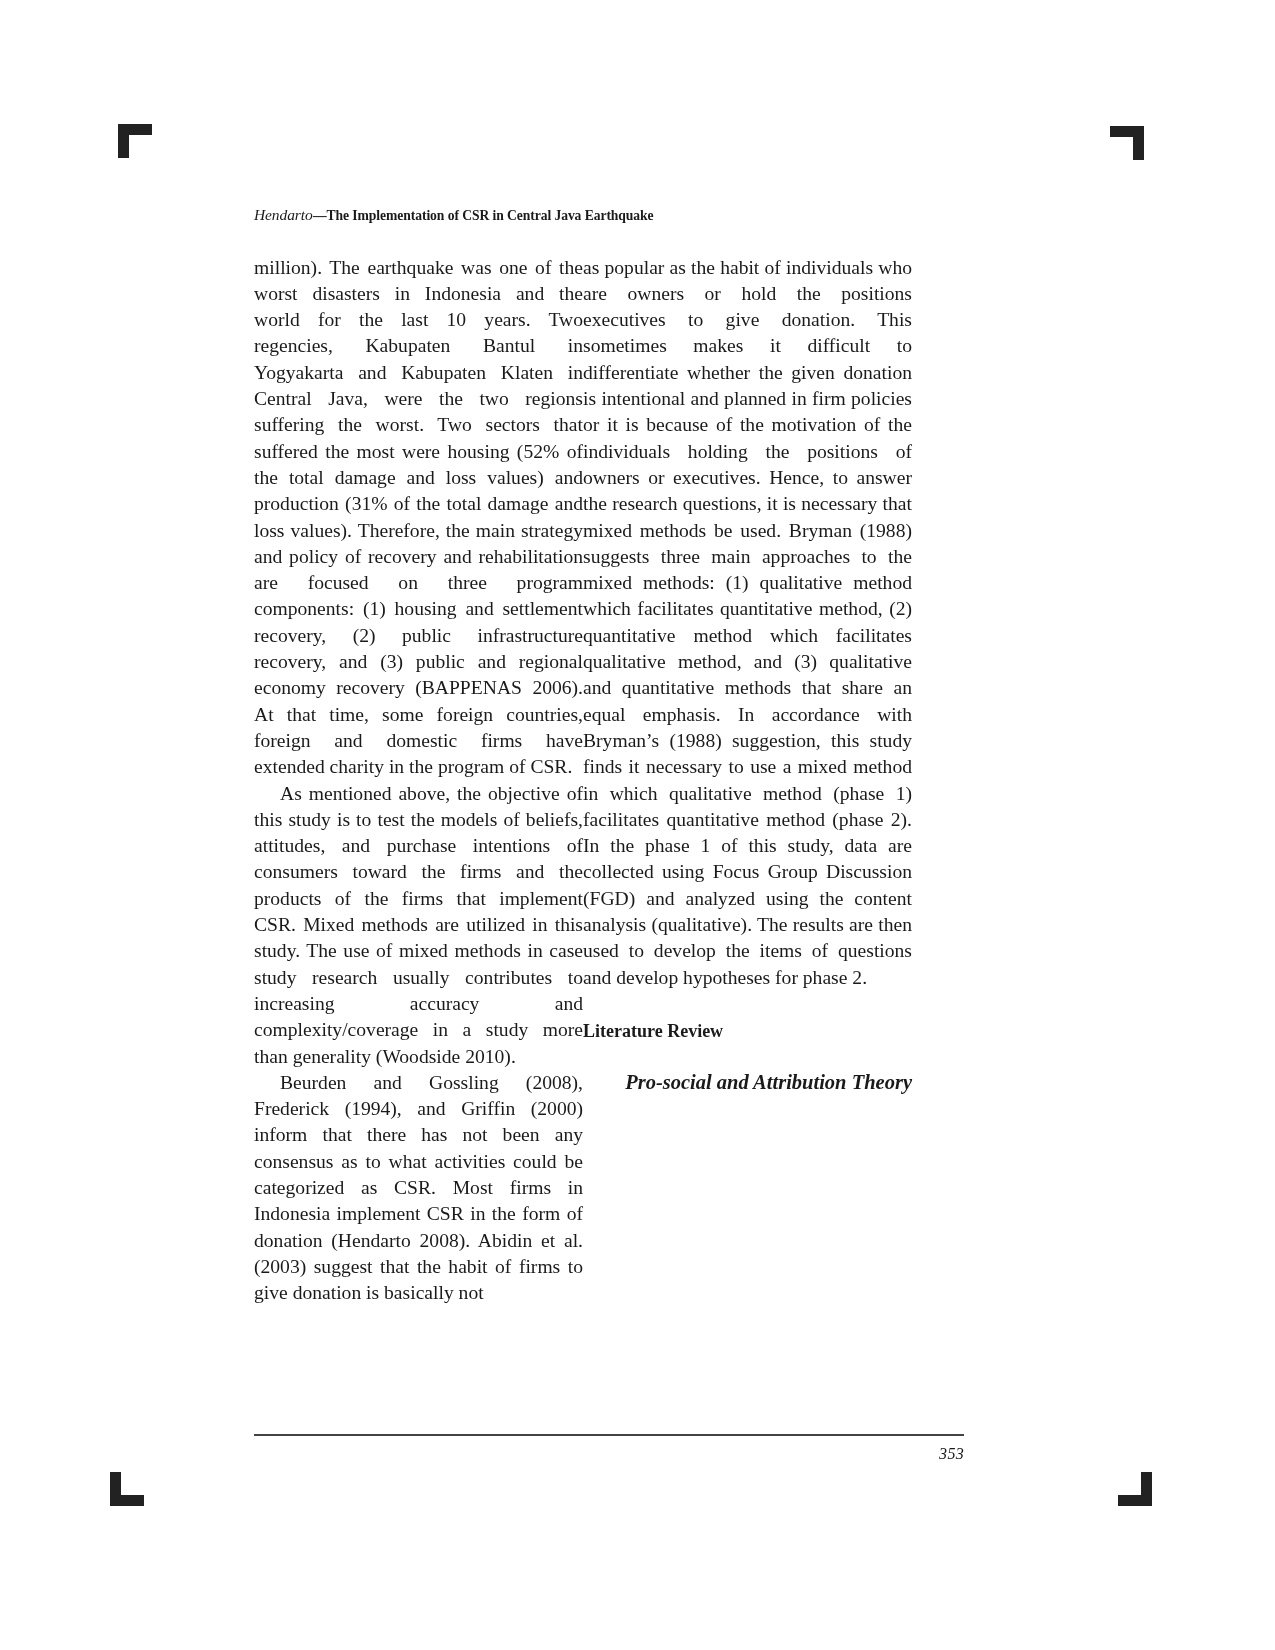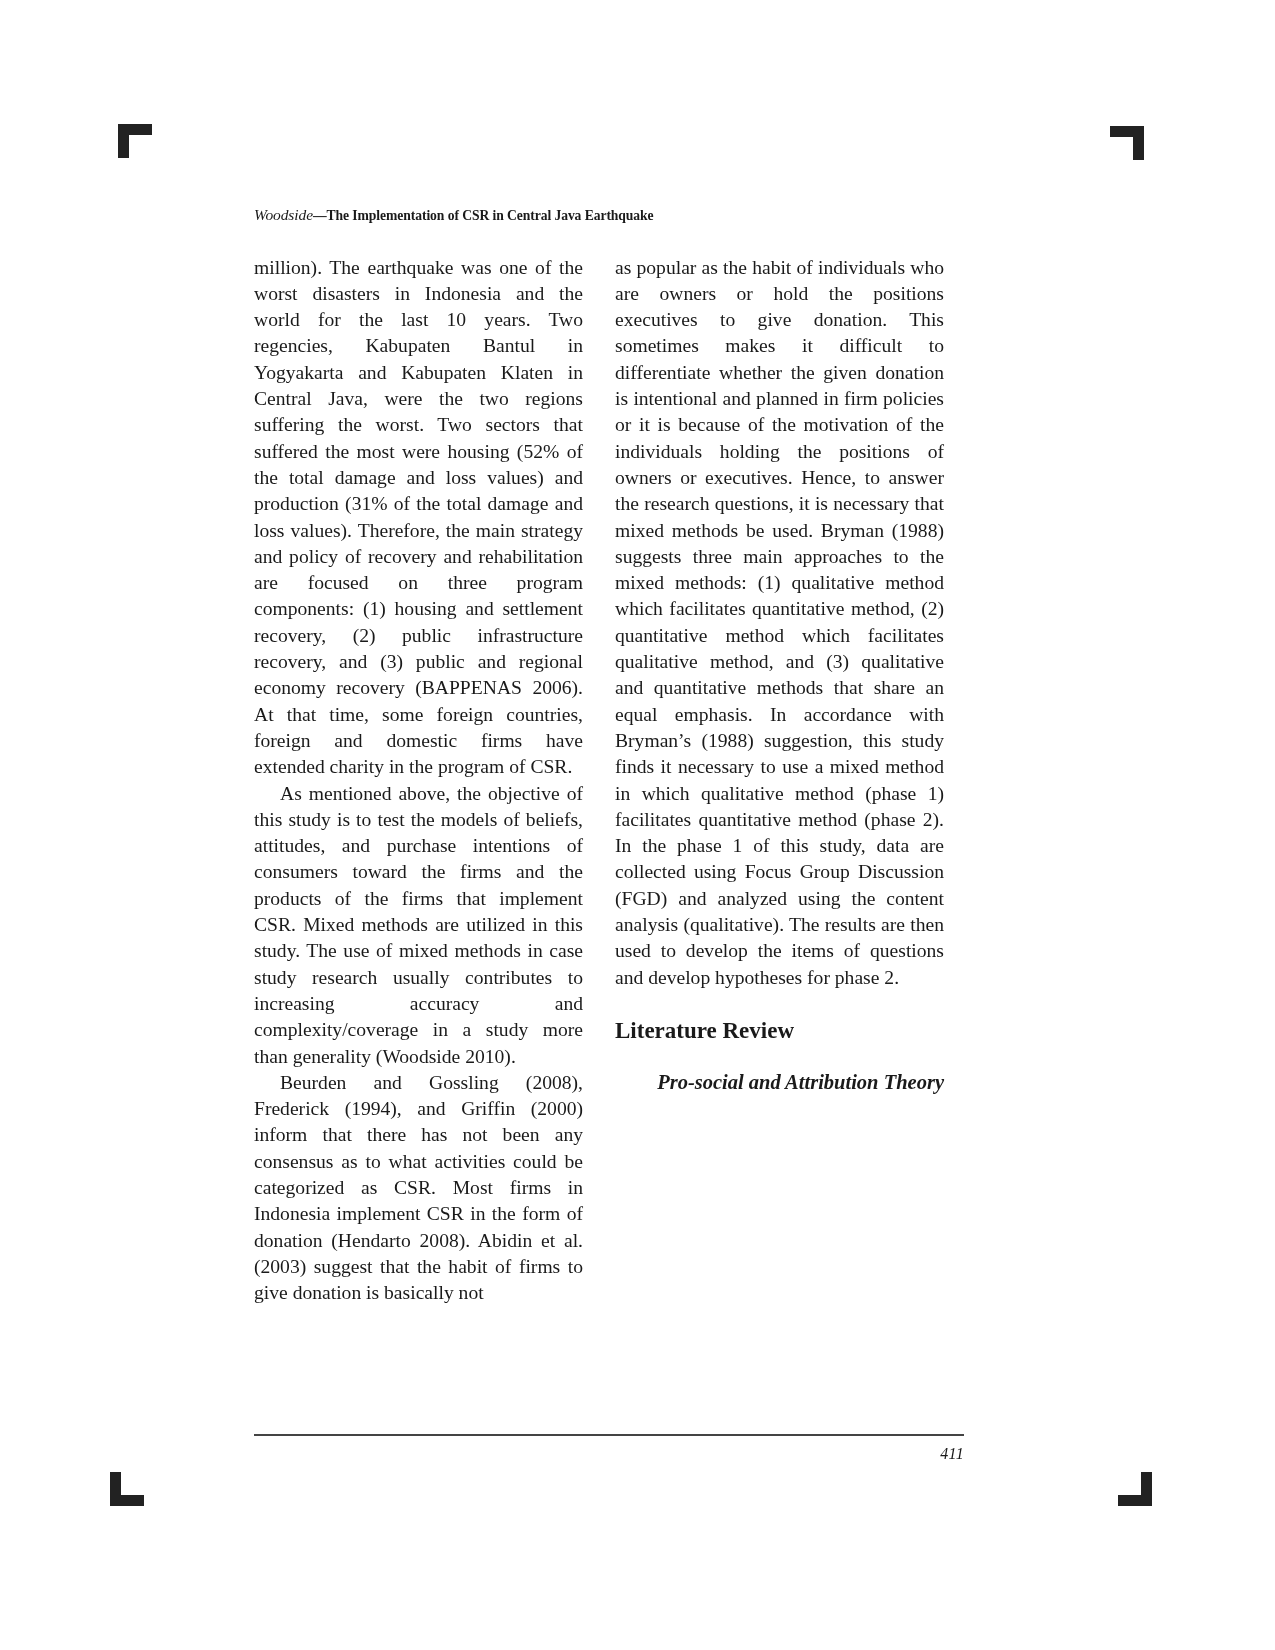--- a/index.html
+++ b/index.html
@@ -67,40 +67,39 @@
   }
   .running-head .title {
     font-weight: 700;
     transform: scaleX(0.88);
     transform-origin: left center;
     display: inline-block;
   }
 
   .columns {
     display: flex;
-    gap: 32px;
     align-items: flex-start;
   }
   .col {
     width: 329px;
   }
 
   p.body {
     margin: 0;
     font-size: 19.6px;
     line-height: 26.3px;
     text-align: justify;
     text-justify: inter-word;
     hyphens: none;
     -webkit-hyphens: none;
   }
   p.body.indent { text-indent: 26px; }
 
   h2.section {
-    font-size: 23px;
+    font-size: 18px;
     font-weight: 700;
     line-height: 28px;
     margin: 26px 0 16px 0;
     text-align: left;
   }
   h3.subsection {
     font-size: 20.5px;
     font-weight: 700;
     font-style: italic;
     line-height: 27px;
@@ -144,21 +143,21 @@
   <i class="v"></i>
 </div>
 <div class="crop crop-br">
   <i class="h"></i>
   <i class="v"></i>
 </div>
 
 <div class="page">
 
   <div class="running-head">
-    <span class="author">Woodside</span><span class="title"><span>—</span><span>The Implementation of CSR in Central Java Earthquake</span></span>
+    <span class="author">Hendarto</span><span class="title"><span>—</span><span>The Implementation of CSR in Central Java Earthquake</span></span>
   </div>
 
   <div class="columns">
 
     <div class="col">
       <p class="body">million). The earthquake was one of the worst disasters in Indonesia and the world for the last 10 years. Two regencies, Kabupaten Bantul in Yogyakarta and Kabupaten Klaten in Central Java, were the two regions suffering the worst. Two sectors that suffered the most were housing (52% of the total damage and loss values) and production (31% of the total damage and loss values). Therefore, the main strategy and policy of recovery and rehabilitation are focused on three program components: (1) housing and settlement recovery, (2) public infrastructure recovery, and (3) public and regional economy recovery (BAPPENAS 2006). At that time, some foreign countries, foreign and domestic firms have extended charity in the program of CSR.</p>
       <p class="body indent">As mentioned above, the objective of this study is to test the models of beliefs, attitudes, and purchase intentions of consumers toward the firms and the products of the firms that implement CSR. Mixed methods are utilized in this study. The use of mixed methods in case study research usually contributes to increasing accuracy and complexity/coverage in a study more than generality (Woodside 2010).</p>
       <p class="body indent">Beurden and Gossling (2008), Frederick (1994), and Griffin (2000) inform that there has not been any consensus as to what activities could be categorized as CSR. Most firms in Indonesia implement CSR in the form of donation (Hendarto 2008). Abidin et al. (2003) suggest that the habit of firms to give donation is basically not</p>
     </div>
 
@@ -166,14 +165,14 @@
       <p class="body">as popular as the habit of individuals who are owners or hold the positions executives to give donation. This sometimes makes it difficult to differentiate whether the given donation is intentional and planned in firm policies or it is because of the motivation of the individuals holding the positions of owners or executives. Hence, to answer the research questions, it is necessary that mixed methods be used. Bryman (1988) suggests three main approaches to the mixed methods: (1) qualitative method which facilitates quantitative method, (2) quantitative method which facilitates qualitative method, and (3) qualitative and quantitative methods that share an equal emphasis. In accordance with Bryman’s (1988) suggestion, this study finds it necessary to use a mixed method in which qualitative method (phase 1) facilitates quantitative method (phase 2). In the phase 1 of this study, data are collected using Focus Group Discussion (FGD) and analyzed using the content analysis (qualitative). The results are then used to develop the items of questions and develop hypotheses for phase 2.</p>
       <h2 class="section">Literature Review</h2>
       <h3 class="subsection">Pro-social and Attribution Theory</h3>
     </div>
 
   </div>
 </div>
 
 <div class="footer">
   <div class="footer-rule"></div>
-  <div class="folio">411</div>
+  <div class="folio">353</div>
 </div>
 
 </body></html>

